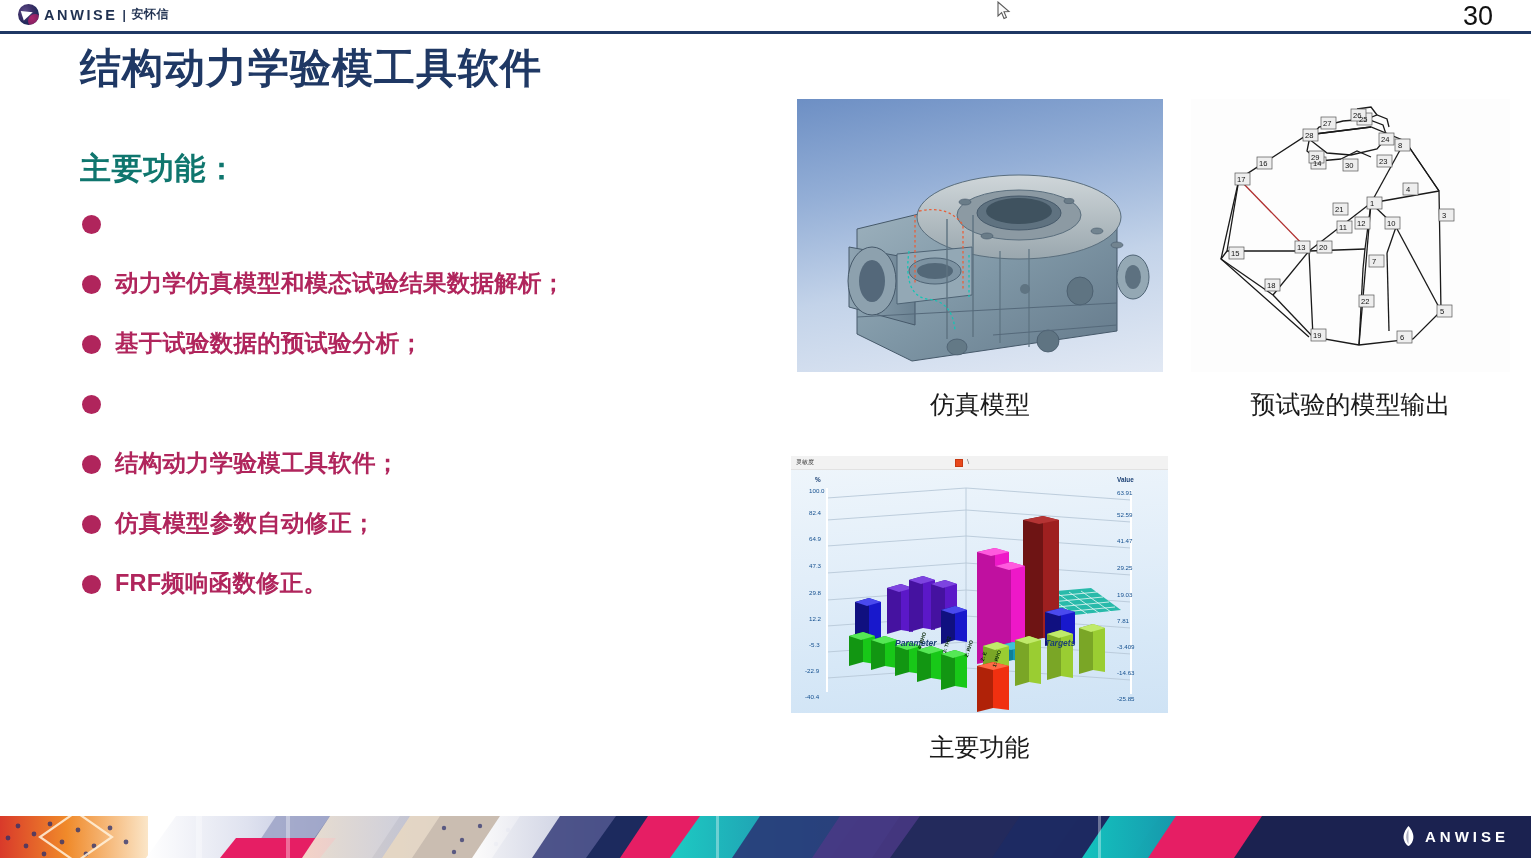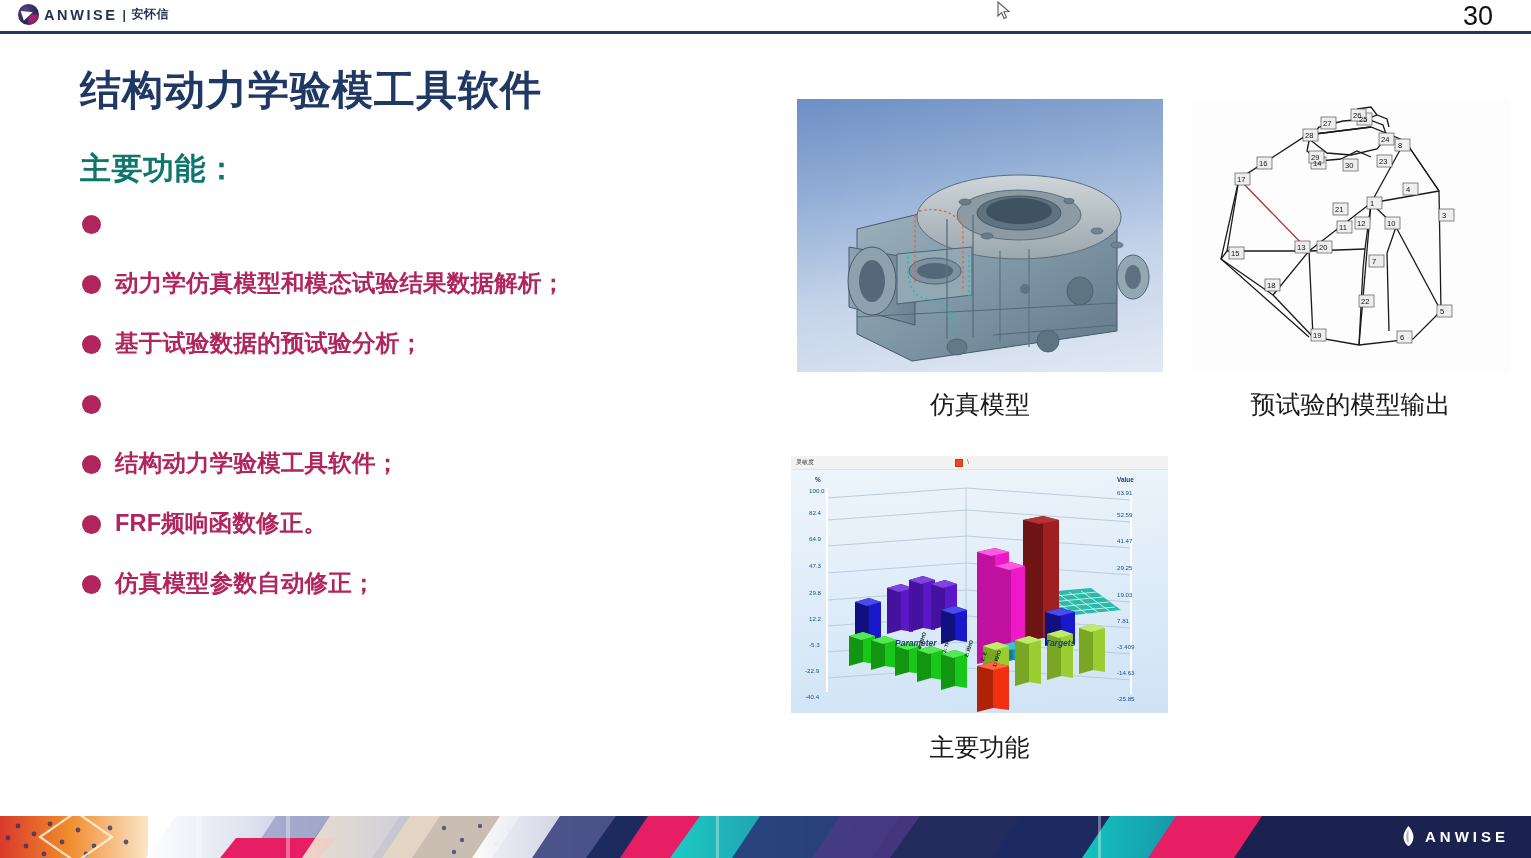--- a/index.html
+++ b/index.html
@@ -49,21 +49,21 @@
   .page-no {
     position: absolute; right: 38px; top: 1px;
     font-size: 27px; color: #111; font-weight: 400;
     font-family: "Liberation Sans", sans-serif;
   }
 
   .cursor { position: absolute; left: 997px; top: 1px; width: 14px; height: 20px; }
 
   
   .title {
-    position: absolute; left: 80px; top: 66px;
+    position: absolute; left: 80px; top: 44px;
     font-size: 41px; font-weight: 700; color: #1f3864;
     letter-spacing: 1px; line-height: 1.2;
   }
   .subtitle {
     position: absolute; left: 80px; top: 148px;
     font-size: 31px; font-weight: 700; color: #0f766e;
     letter-spacing: .5px;
   }
   .bullets { position: absolute; left: 82px; top: 208px; width: 720px; }
   .bullet-row {
@@ -174,25 +174,25 @@
     </div>
     <div class="bullet-row">
       <div class="dot"></div>
     </div>
     <div class="bullet-row">
       <div class="dot"></div>
       <div class="bullet-text">结构动力学验模工具软件；</div>
     </div>
     <div class="bullet-row">
       <div class="dot"></div>
-      <div class="bullet-text">FRF频响函数修正。</div>
+      <div class="bullet-text">仿真模型参数自动修正；</div>
     </div>
     <div class="bullet-row">
       <div class="dot"></div>
-      <div class="bullet-text">仿真模型参数自动修正；</div>
+      <div class="bullet-text">FRF频响函数修正。</div>
     </div>
   </div>
 
   <div class="fig" id="fig-cad">
     <svg width="366" height="273" viewBox="0 0 366 273">
       <defs>
         <linearGradient id="gBody" x1="0" y1="0" x2="1" y2="1">
           <stop offset="0%" stop-color="#9fb3bf"></stop>
             <stop offset="50%" stop-color="#7f97a6"></stop>
             <stop offset="100%" stop-color="#64798a"></stop>

